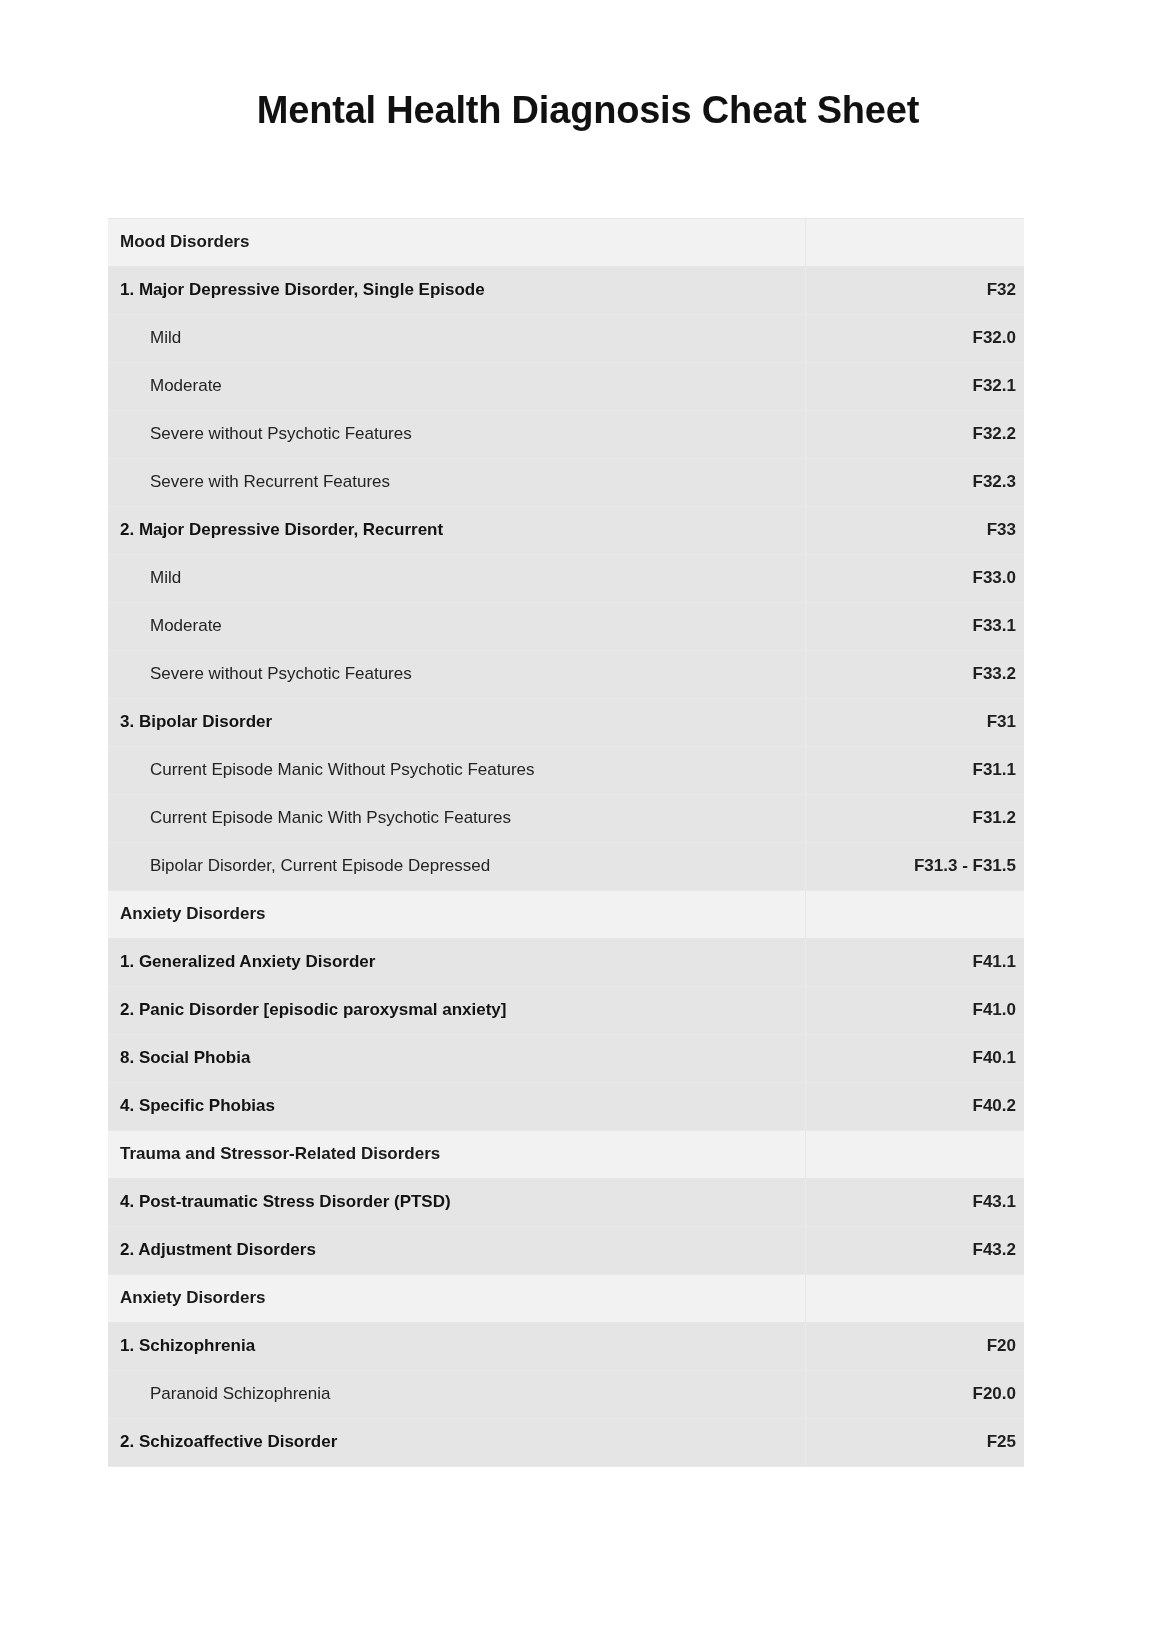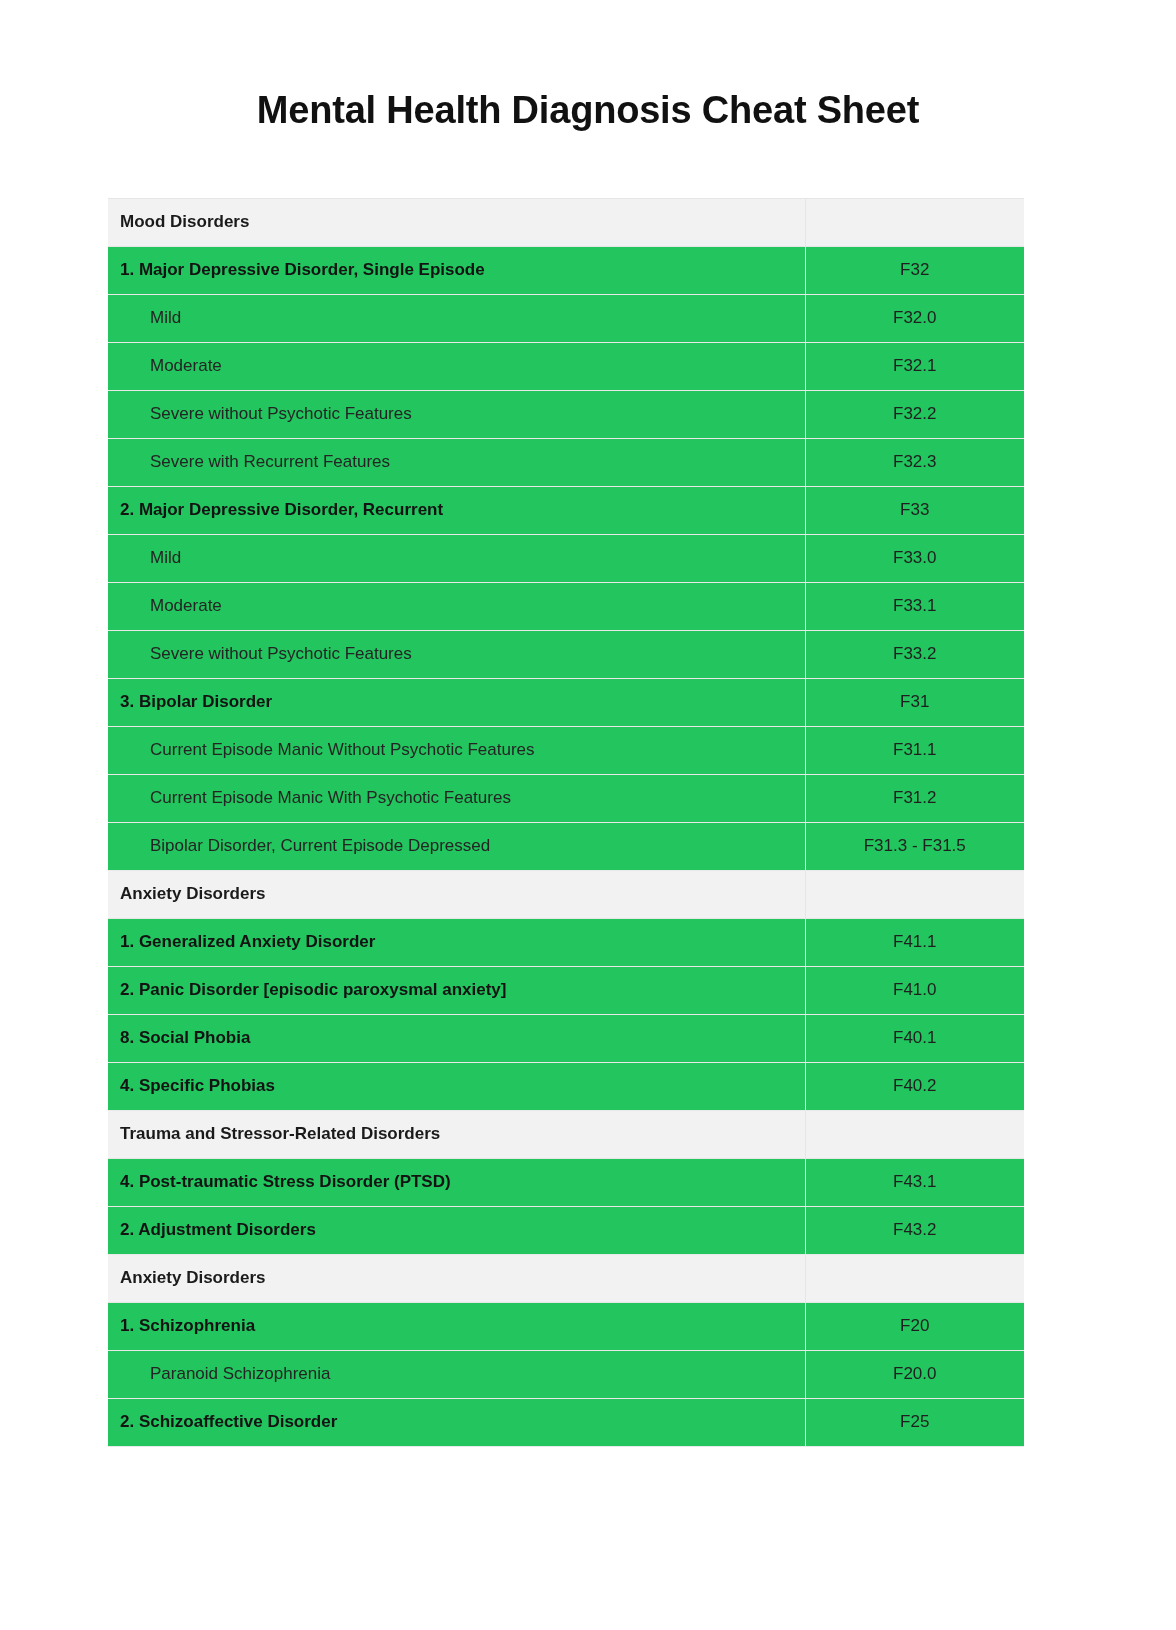--- a/index.html
+++ b/index.html
@@ -29,21 +29,21 @@
     font-size: 38px;
     font-weight: bold;
     letter-spacing: -0.2px;
     color: #111111;
     padding-top: 88px;
     padding-bottom: 0;
     line-height: 1.2;
   }
 
   .table-wrap {
-    margin: 64px 108px 0 108px;
+    margin: 84px 108px 0 108px;
     width: 916px;
   }
 
   table.dx-table {
     width: 916px;
     border-collapse: collapse;
     table-layout: fixed;
   }
 
   table.dx-table col.c-label { width: 697px; }
@@ -53,35 +53,35 @@
     height: 48px;
   }
 
   table.dx-table td {
     border-top: 1px solid #e9e9e9;
     border-bottom: 1px solid #e9e9e9;
     vertical-align: middle;
     font-size: 17px;
     line-height: 1.3;
     color: #1f1f1f;
-    background: #22c55e;
+    background: #e5e5e5;
     height: 48px;
   }
 
   table.dx-table td.label-cell {
     padding-left: 12px;
     padding-right: 10px;
     text-align: left;
     border-right: 1px solid #e9e9e9;
   }
 
   table.dx-table td.code-cell {
-    text-align: center;
+    text-align: right;
     padding: 0 8px;
-    font-weight: normal;
+    font-weight: bold;
   }
 
   
 
   tr.row-section td {
     background: #f2f2f2;
     border-top: 1px solid #e6e6e6;
     border-bottom: 1px solid #e6e6e6;
   }
   tr.row-section td.label-cell {

